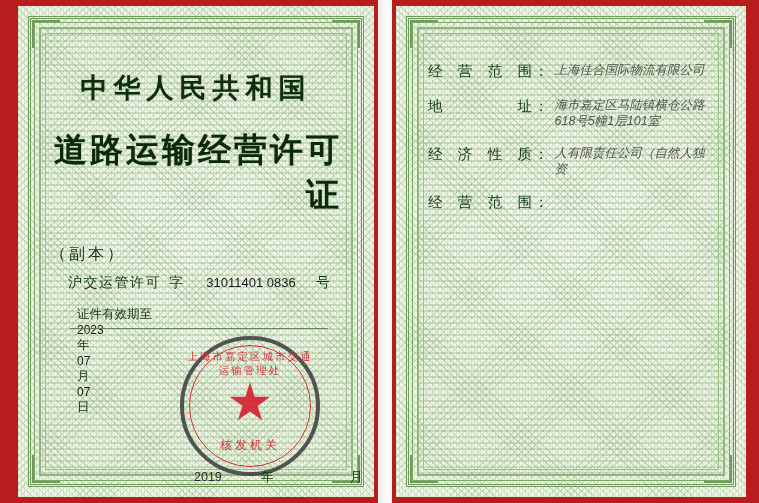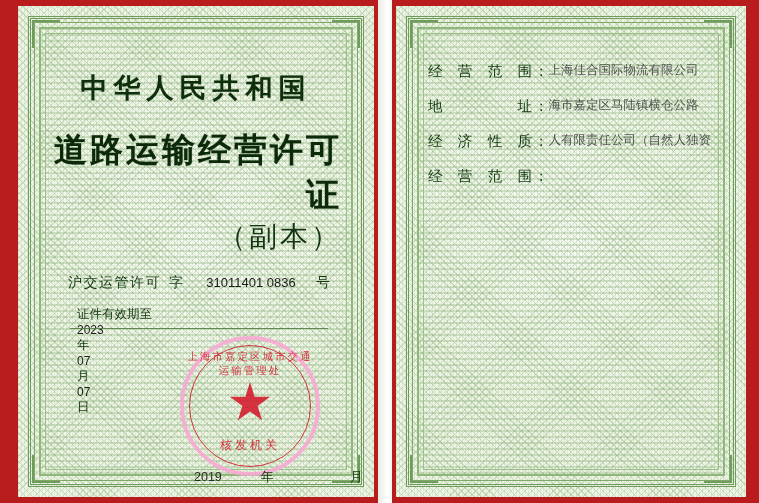--- a/index.html
+++ b/index.html
@@ -108,23 +108,24 @@
     margin-top: 22px;
     text-align: right;
     font-family: "Liberation Serif", serif;
     font-weight: bold;
     font-size: 33px;
     letter-spacing: 3px;
     color: #0c2a0a;
     text-shadow: 0 0 1px rgba(20,60,15,0.45);
   }
   .doc-subtitle {
-    text-align: right;
-    font-family: "Liberation Serif", serif;
-    font-size: 28px;
+    margin-top: 26px;
+    text-align: left;
+    font-family: "Liberation Serif", serif;
+    font-size: 16px;
     letter-spacing: 3px;
     color: #133512;
   }
 
   .number-row {
     position: absolute;
     left: 18px;
     right: 12px;
     top: 238px;
     display: flex;
@@ -176,21 +177,21 @@
   }
 
   
   .seal {
     position: absolute;
     left: 130px;
     top: 300px;
     width: 132px;
     height: 132px;
     border-radius: 50%;
-    border: 4px solid #f9a8d4;
+    border: 4px solid #404040;
     opacity: .88;
   }
   .seal::before {
     content: "";
     position: absolute;
     inset: 5px;
     border-radius: 50%;
     border: 1.5px solid #d4192a;
   }
   .seal-star {
@@ -268,21 +269,23 @@
     font-family: "Liberation Serif", serif;
     font-size: 14.5px;
     color: #123a10;
   }
   .field-value {
     flex: 1;
     font-family: "Liberation Sans", sans-serif;
     font-size: 12.5px;
     line-height: 16px;
     color: #3a3a3a;
+    padding-left: 6px;
     opacity: .85;
+    font-style: italic;
   }
   .field-value .line2 { display: block; }
   .field.tall .field-label { padding-top: 0; }
 </style>
 </head>
 <body>
 
 <div class="page">
 
   <div class="fold"></div>
@@ -359,20 +362,21 @@
           <span class="field-label">经营范围</span>
           <span class="field-colon">：</span>
           <span class="field-value">上海佳合国际物流有限公司</span>
         </div>
 
         <div class="field tall">
           <span class="field-label">地址</span>
           <span class="field-colon">：</span>
           <span class="field-value">
             <span>海市嘉定区马陆镇横仓公路</span>
+            <span class="line2">618号5幢1层101室</span>
           </span>
         </div>
 
         <div class="field">
           <span class="field-label">经济性质</span>
           <span class="field-colon">：</span>
           <span class="field-value">人有限责任公司（自然人独资</span>
         </div>
 
         <div class="field">

